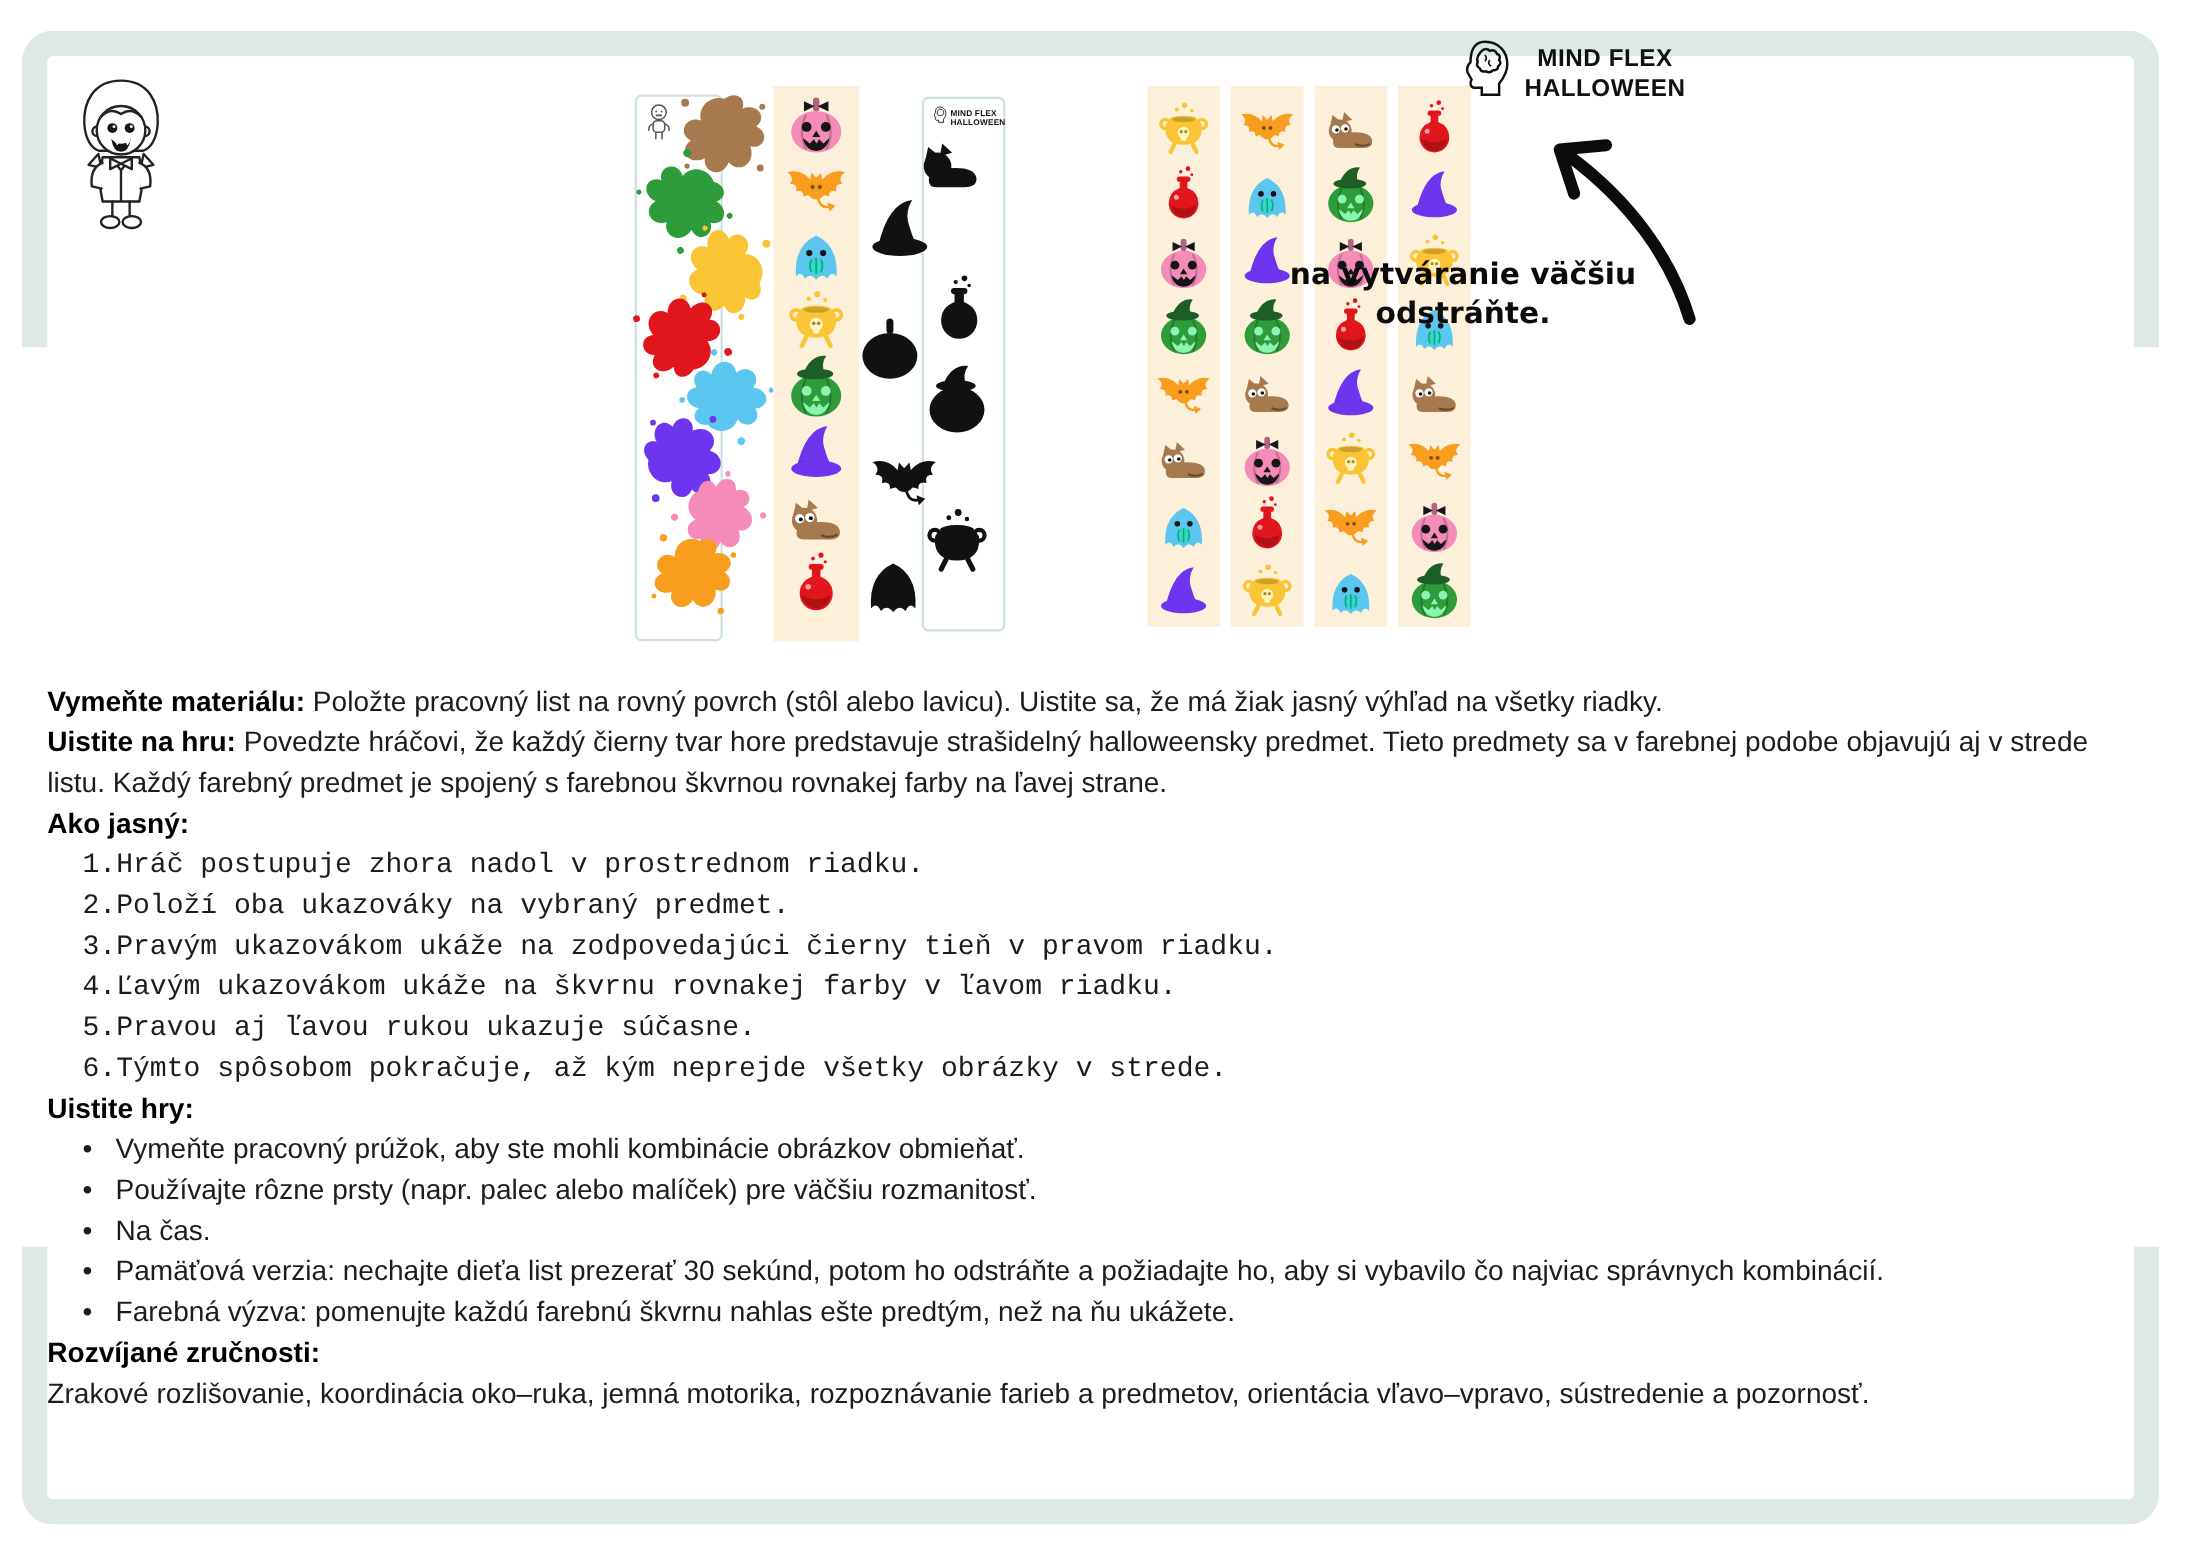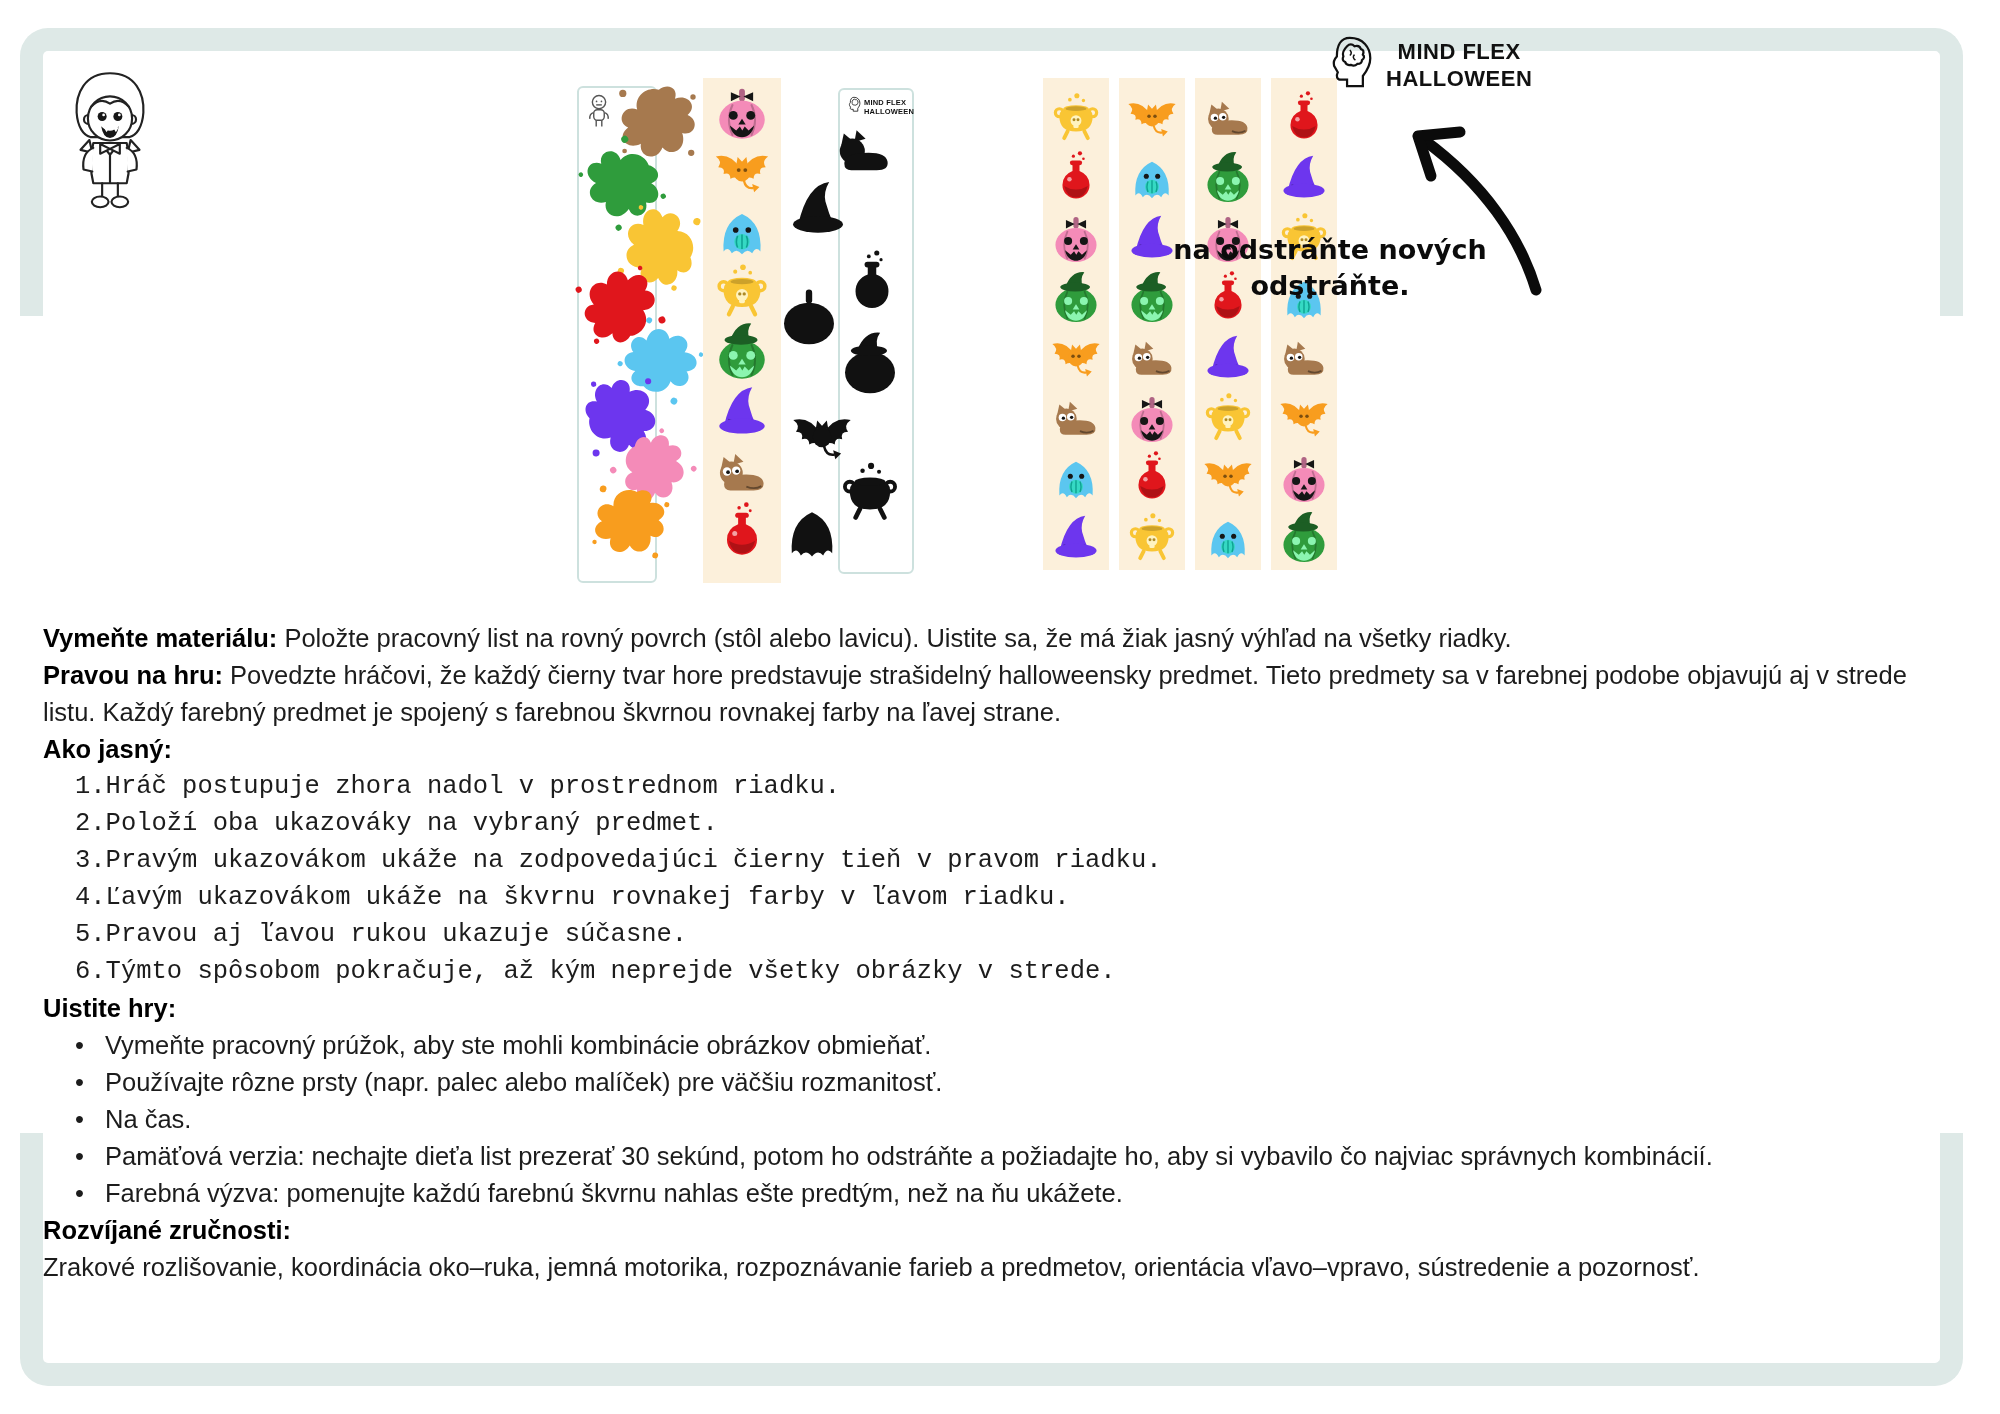--- a/index.html
+++ b/index.html
@@ -749,27 +749,27 @@
   </div>
 
   <div id="arrow">
     <svg width="150" height="175" viewBox="0 0 150 175" fill="none" stroke="#0b0b0b" stroke-width="11" stroke-linecap="round">
       <path d="M128 168 C112 115 76 62 16 18"></path>
       <path d="M10 14 l42 -4 M10 14 l13 40"></path>
     </svg>
   </div>
 
   <div id="caption">
-    <div>na odstráňte nových</div>
+    <div>na vytváranie väčšiu</div>
     <div>odstráňte.</div>
   </div>
 
   <div id="instructions">
       <div class="tline"><b>Vymeňte materiálu:</b> Položte pracovný list na rovný povrch (stôl alebo lavicu). Uistite sa, že má žiak jasný výhľad na všetky riadky.</div>
-      <div class="tline"><b>Pravou na hru:</b> Povedzte hráčovi, že každý čierny tvar hore predstavuje strašidelný halloweensky predmet. Tieto predmety sa v farebnej podobe objavujú aj v strede listu. Každý farebný predmet je spojený s farebnou škvrnou rovnakej farby na ľavej strane.</div>
+      <div class="tline"><b>Uistite na hru:</b> Povedzte hráčovi, že každý čierny tvar hore predstavuje strašidelný halloweensky predmet. Tieto predmety sa v farebnej podobe objavujú aj v strede listu. Každý farebný predmet je spojený s farebnou škvrnou rovnakej farby na ľavej strane.</div>
       <div class="tline"><b>Ako jasný:</b></div>
       <div class="tline num"><span class="mk">1.</span>Hráč postupuje zhora nadol v prostrednom riadku.</div>
       <div class="tline num"><span class="mk">2.</span>Položí oba ukazováky na vybraný predmet.</div>
       <div class="tline num"><span class="mk">3.</span>Pravým ukazovákom ukáže na zodpovedajúci čierny tieň v pravom riadku.</div>
       <div class="tline num"><span class="mk">4.</span>Ľavým ukazovákom ukáže na škvrnu rovnakej farby v ľavom riadku.</div>
       <div class="tline num"><span class="mk">5.</span>Pravou aj ľavou rukou ukazuje súčasne.</div>
       <div class="tline num"><span class="mk">6.</span>Týmto spôsobom pokračuje, až kým neprejde všetky obrázky v strede.</div>
       <div class="tline"><b>Uistite hry:</b></div>
       <div class="tline bullet"><span class="mk">•</span>Vymeňte pracovný prúžok, aby ste mohli kombinácie obrázkov obmieňať.</div>
       <div class="tline bullet"><span class="mk">•</span>Používajte rôzne prsty (napr. palec alebo malíček) pre väčšiu rozmanitosť.</div>

